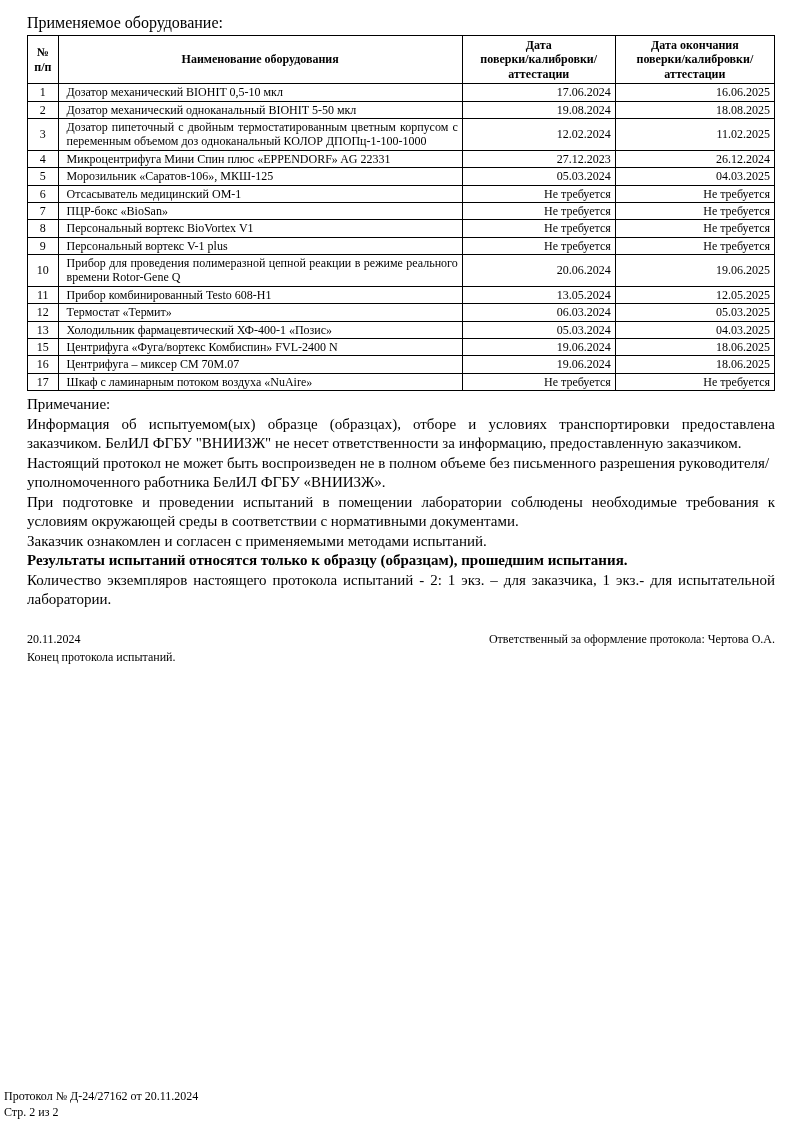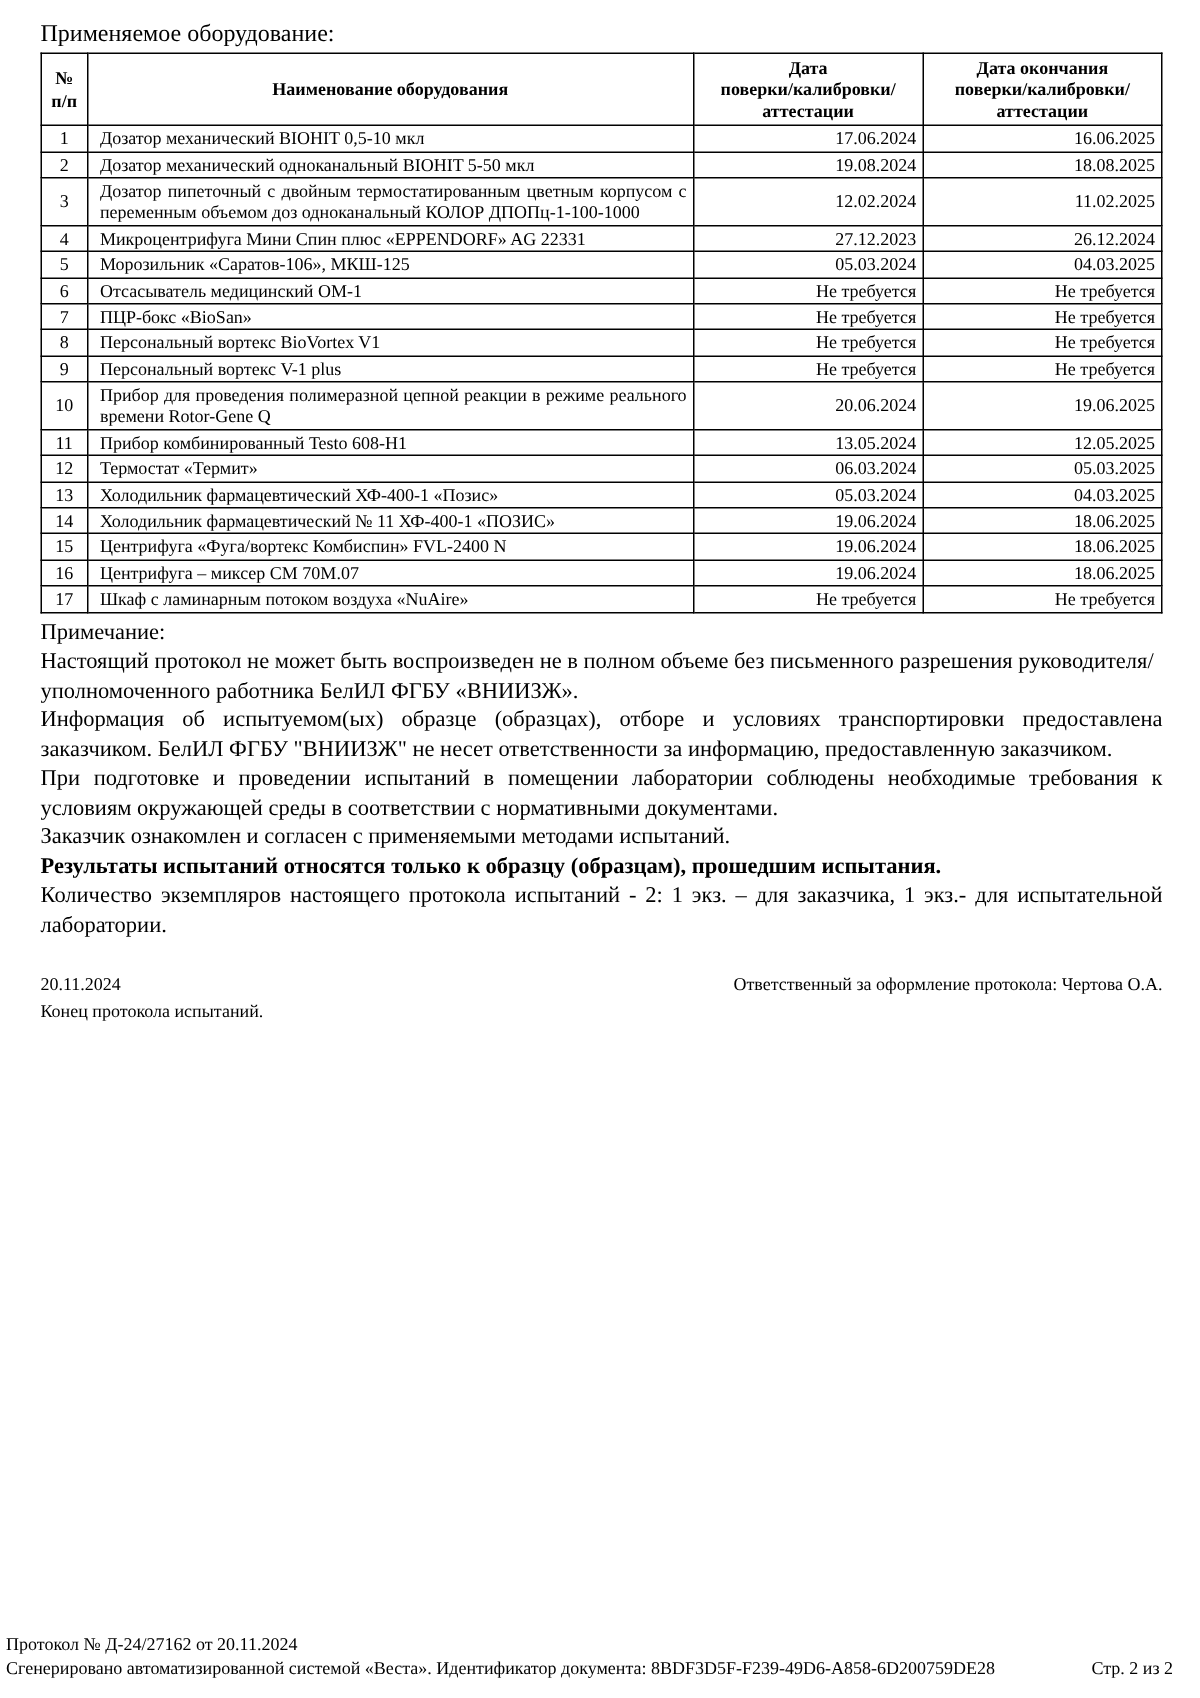--- a/index.html
+++ b/index.html
@@ -160,26 +160,20 @@
       <td class="cell-end">05.03.2025</td>
     </tr>
 
     <tr>
       <td class="cell-num">13</td>
       <td class="cell-name">Холодильник фармацевтический ХФ-400-1 «Позис»</td>
       <td class="cell-date">05.03.2024</td>
       <td class="cell-end">04.03.2025</td>
     </tr>
 
-    <tr>
-      <td class="cell-num">14</td>
-      <td class="cell-name">Холодильник фармацевтический № 11 ХФ-400-1 «ПОЗИС»</td>
-      <td class="cell-date">19.06.2024</td>
-      <td class="cell-end">18.06.2025</td>
-    </tr>
 
     <tr>
       <td class="cell-num">15</td>
       <td class="cell-name">Центрифуга «Фуга/вортекс Комбиспин» FVL-2400 N</td>
       <td class="cell-date">19.06.2024</td>
       <td class="cell-end">18.06.2025</td>
     </tr>
 
     <tr>
       <td class="cell-num">16</td>
@@ -193,23 +187,23 @@
       <td class="cell-name">Шкаф с ламинарным потоком воздуха «NuAire»</td>
       <td class="cell-date">Не требуется</td>
       <td class="cell-end">Не требуется</td>
     </tr>
   </tbody>
   </table>
 
   <div class="notes">
     <p>Примечание:</p>
     <div>
+    <p class="note-p justify">Информация об испытуемом(ых) образце (образцах), отборе и условиях транспортировки предоставлена заказчиком. БелИЛ ФГБУ "ВНИИЗЖ" не несет ответственности за информацию, предоставленную заказчиком.</p>
+
     <p class="note-p">Настоящий протокол не может быть воспроизведен не в полном объеме без письменного разрешения руководителя/уполномоченного работника БелИЛ ФГБУ «ВНИИЗЖ».</p>
-
-    <p class="note-p justify">Информация об испытуемом(ых) образце (образцах), отборе и условиях транспортировки предоставлена заказчиком. БелИЛ ФГБУ "ВНИИЗЖ" не несет ответственности за информацию, предоставленную заказчиком.</p>
 
     <p class="note-p justify">При подготовке и проведении испытаний в помещении лаборатории соблюдены необходимые требования к условиям окружающей среды в соответствии с нормативными документами.</p>
 
     <p class="note-p">Заказчик ознакомлен и согласен с применяемыми методами испытаний.</p>
 
     <p class="note-p bold">Результаты испытаний относятся только к образцу (образцам), прошедшим испытания.</p>
 
     <p class="note-p justify">Количество экземпляров настоящего протокола испытаний - 2: 1 экз. – для заказчика, 1 экз.- для испытательной лаборатории.</p>
   </div>
   </div>
@@ -218,16 +212,15 @@
     <span>20.11.2024</span>
     <span>Ответственный за оформление протокола: Чертова О.А.</span>
   </div>
   <p class="end-line">Конец протокола испытаний.</p>
 
 </div>
 
 <div class="page-footer">
   <div>Протокол № Д-24/27162 от 20.11.2024</div>
   <div class="footer-line2">
-    <span>Сгенерировано автоматизированной системой «Веста». Идентификатор документа: 8BDF3D5F-F239-49D6-A858-6D200759DE28</span>
     <span>Стр. 2 из 2</span>
   </div>
 </div>
 
 </body></html>

